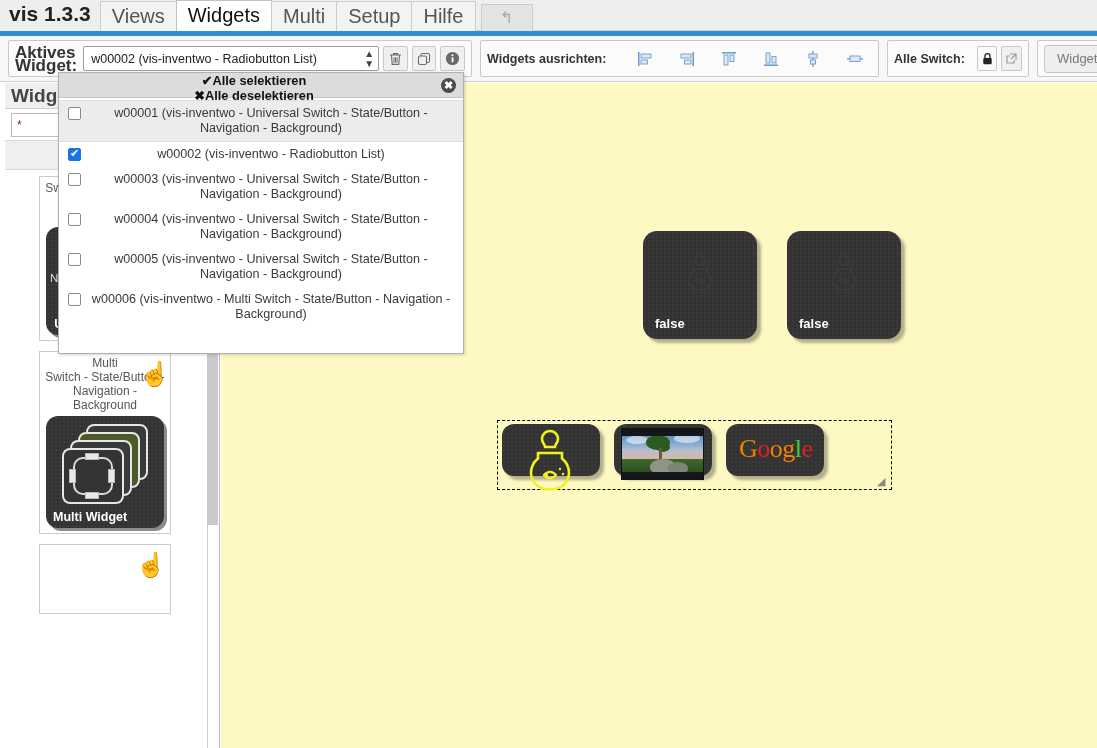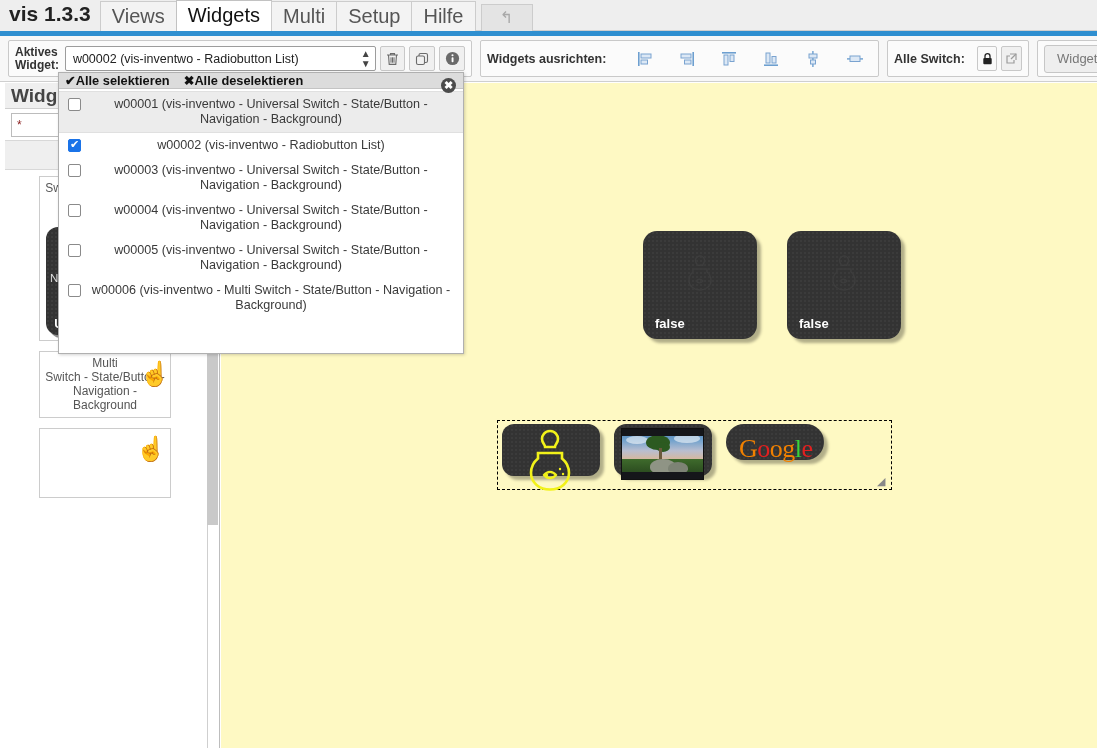--- a/index.html
+++ b/index.html
@@ -69,21 +69,21 @@
   .panelbox {
     position: absolute;
     border: 1px solid #c9c9c9;
     background: #fbfbfb;
     height: 37px;
     display: flex; align-items: center;
     padding: 0 6px;
     border-radius: 2px;
   }
   .lbl-2line {
-    font-size: 12px; font-weight: bold; color: #333;
+    font-size: 17px; font-weight: bold; color: #333;
     line-height: 13px; white-space: nowrap; margin-right: 6px;
   }
   .lbl-1line {
     font-size: 12.5px; font-weight: bold; color: #333;
     white-space: nowrap; margin-right: 8px;
   }
   .selectbox {
     width: 313px; height: 25px;
     border: 1px solid #9c9c9c; background: #fff;
     display: flex; align-items: center; justify-content: space-between;
@@ -245,26 +245,27 @@
   
   .dd {
     position: absolute; left: 58px; top: 72px;
     width: 406px; height: 282px;
     background: #ffffff;
     border: 1px solid #b0b0b0;
     box-shadow: 1px 1px 3px rgba(0,0,0,.18);
     z-index: 50;
   }
   .dd-head {
-    height: 16px; background: #dcdcdc;
+    height: 25px; background: #dcdcdc;
     border-bottom: 1px solid #c4c4c4;
     display: flex; align-items: center;
     padding: 0 6px;
     font-size: 12.8px; font-weight: bold; color: #222;
     position: relative;
+    flex-direction: column;
   }
   .dd-head a { color: #111; text-decoration: none; margin-right: 14px; cursor: pointer; white-space: nowrap; }
   .dd-close {
     position: absolute; right: 7px; top: 5px;
     width: 15px; height: 15px; border-radius: 50%;
     background: #4b4b4b; color: #fff;
     font-size: 11px; line-height: 15px; text-align: center;
     cursor: pointer; font-weight: bold;
   }
   .dd-list { padding: 2px 0 0 0; text-align: center; }
@@ -462,20 +463,32 @@
         </div>
       </div>
 
       <div class="wcard">
         <div class="wcard-title">
           <div>Multi</div>
           <div>Switch - State/Button -</div>
           <div>Navigation -</div>
           <div>Background</div>
         </div>
+        <div class="wthumb" style="height:112px;">
+          <div style="position:absolute;left:40px;top:8px;width:62px;height:56px;border:2px solid #e6e6e6;border-radius:8px;background:#3a3a3a;"></div>
+          <div style="position:absolute;left:32px;top:16px;width:62px;height:56px;border:2px solid #e6e6e6;border-radius:8px;background:#4c5a24;"></div>
+          <div style="position:absolute;left:24px;top:24px;width:62px;height:56px;border:2px solid #e6e6e6;border-radius:8px;background:#3a3a3a;"></div>
+          <div style="position:absolute;left:16px;top:32px;width:62px;height:56px;border:2px solid #e6e6e6;border-radius:8px;background:#343434;"></div>
+          <div style="position:absolute;left:27px;top:41px;width:40px;height:38px;border:2px solid #dcdcdc;border-radius:10px;"></div>
+          <div class="nub" style="left:39px;top:37px;width:14px;height:7px;"></div>
+          <div class="nub" style="left:39px;top:76px;width:14px;height:7px;"></div>
+          <div class="nub" style="left:23px;top:53px;width:7px;height:14px;"></div>
+          <div class="nub" style="left:62px;top:53px;width:7px;height:14px;"></div>
+          <div class="wthumb-label" style="text-align:left;padding-left:7px;">Multi Widget</div>
+        </div>
         <span class="cursor-hand" style="left:100px; top:8px;">☝</span>
       </div>
 
       <div class="wcard" style="height:70px;">
         <span class="cursor-hand" style="left:96px; top:6px;">☝</span>
       </div>
     </div>
 
     <div class="sb-scroll-track"></div>
     <div class="sb-scroll"></div>
@@ -528,21 +541,21 @@
       <div class="cloudy" style="left:28px;top:14px;width:20px;height:6px;"></div>
       <div class="tree-canopy" style="left:24px;top:6px;width:24px;height:15px;"></div>
       <div class="tree-canopy" style="left:34px;top:13px;width:14px;height:10px;"></div>
       <div style="position:absolute;left:37px;top:19px;width:3px;height:16px;background:#6b5a3c;"></div>
       <div class="rock" style="left:28px;top:30px;width:26px;height:15px;"></div>
       <div class="rock" style="left:46px;top:33px;width:20px;height:12px;background:#7d8375;"></div>
       <div class="filmbar" style="top:0;"></div>
       <div class="filmbar" style="bottom:0;"></div>
     </div>
 
-    <div class="vbtn" style="left:505px; top:341px; width:98px; height:36px; border-radius:20px;">
+    <div class="vbtn" style="left:505px; top:341px; width:98px; height:52px; border-radius:12px;">
       <div class="google-txt" style="left:13px; top:10px;">
         <span style="color:#f08000">G</span><span style="color:#e02020">o</span><span style="color:#f08000">o</span><span style="color:#f08000">g</span><span style="color:#3ad23a">l</span><span style="color:#e02020">e</span>
       </div>
     </div>
   </div>
 
   <div class="dd">
     <div class="dd-head">
       <a><span>✔</span><span>Alle selektieren</span></a>
       <a><span>✖</span><span>Alle deselektieren</span></a>

